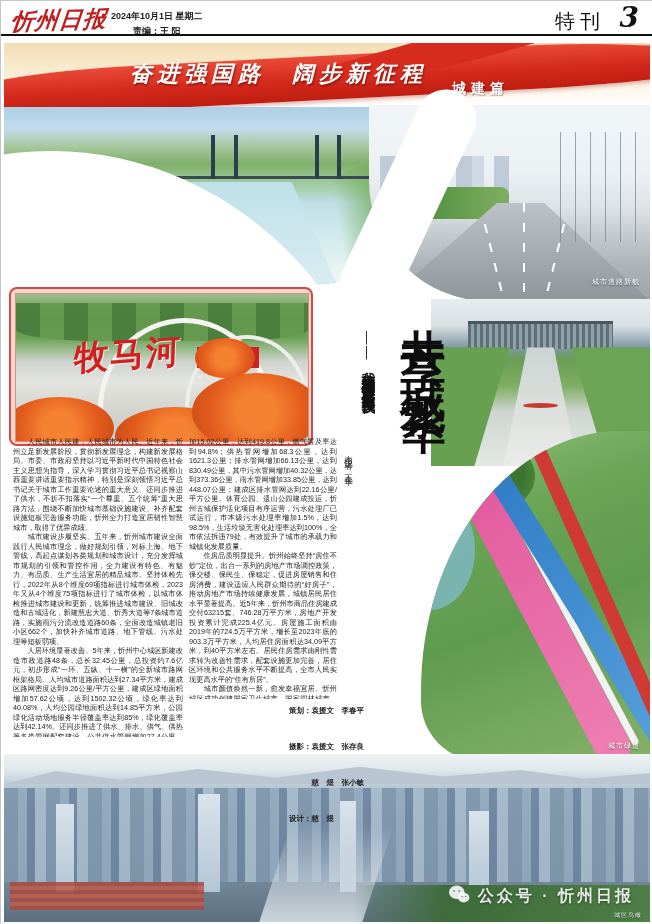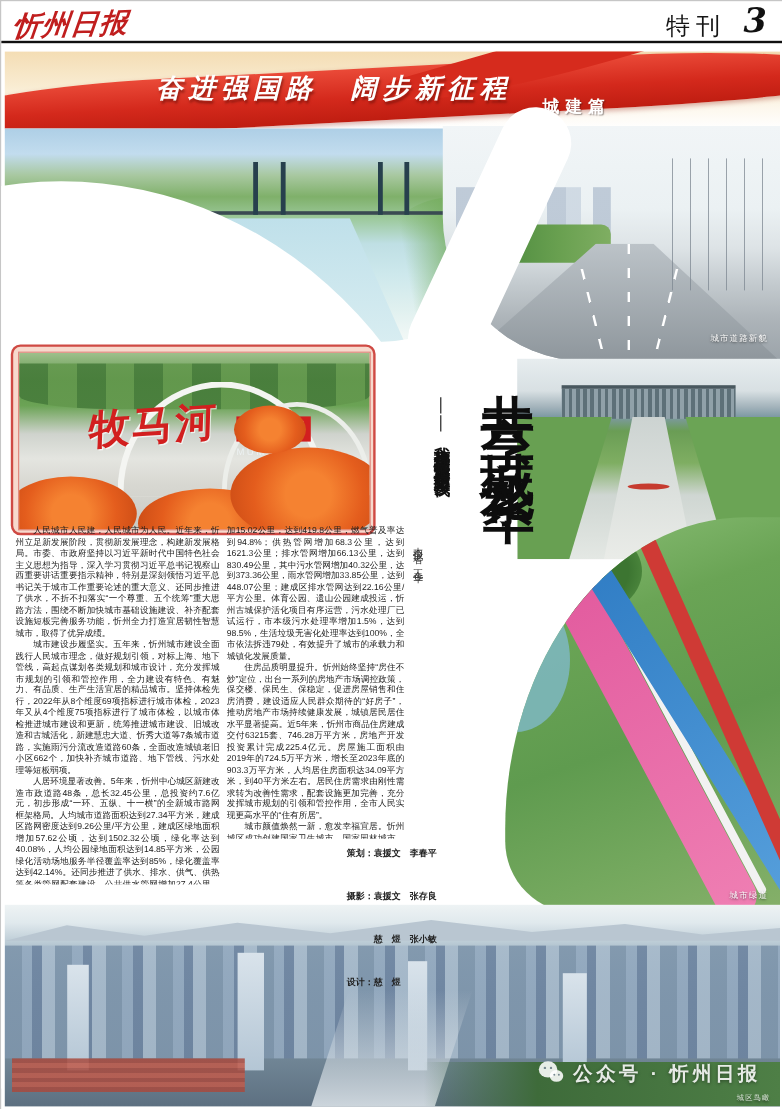--- a/index.html
+++ b/index.html
@@ -183,20 +183,24 @@
 
   .credits{position:absolute;left:288px;top:680px;width:116px;font-size:7.5px;
     line-height:1.6;color:#222;font-weight:bold;white-space:pre;}
 </style>
 </head>
 <body>
 
 <div class="page">
 
   <div class="masthead">忻州日报</div>
+  <div class="hdr-date">
+    <div>2024年10月1日 星期二</div>
+    <div>责编：王 阳</div>
+  </div>
   <div class="section-label">特刊</div>
   <div class="page-num">3</div>
   <div class="header-rule"></div>
 
   <div class="banner">
     <div class="ribbon-main"></div>
     <div class="ribbon-tail"></div>
     <div class="banner-slogan">奋进强国路　阔步新征程</div>
     <div class="banner-tag">城建篇</div>
   </div>
@@ -292,21 +296,21 @@
   <div class="subtitle-v">——我市推进宜居韧性智慧城市建设迈出坚实步伐</div>
   <div class="byline-v">本报记者　王金华</div>
 
   <div class="col col1">
     <p>　　人民城市人民建，人民城市为人民。近年来，忻州立足新发展阶段，贯彻新发展理念，构建新发展格局。市委、市政府坚持以习近平新时代中国特色社会主义思想为指导，深入学习贯彻习近平总书记视察山西重要讲话重要指示精神，特别是深刻领悟习近平总书记关于城市工作重要论述的重大意义、还同步推进了供水，不折不扣落实“一个尊重、五个统筹”重大思路方法，围绕不断加快城市基础设施建设、补齐配套设施短板完善服务功能，忻州全力打造宜居韧性智慧城市，取得了优异成绩。</p>
     <p>　　城市建设步履坚实。五年来，忻州城市建设全面践行人民城市理念，做好规划引领，对标上海、地下管线，高起点谋划各类规划和城市设计，充分发挥城市规划的引领和管控作用，全力建设有特色、有魅力、有品质、生产生活宜居的精品城市。坚持体检先行，2022年从8个维度69项指标进行城市体检，2023年又从4个维度75项指标进行了城市体检，以城市体检推进城市建设和更新，统筹推进城市建设、旧城改造和古城活化，新建慧忠大道、忻秀大道等7条城市道路，实施雨污分流改造道路60条，全面改造城镇老旧小区662个，加快补齐城市道路、地下管线、污水处理等短板弱项。</p>
     <p>　　人居环境显著改善。5年来，忻州中心城区新建改造市政道路48条，总长32.45公里，总投资约7.6亿元，初步形成“一环、五纵、十一横”的全新城市路网框架格局。人均城市道路面积达到27.34平方米，建成区路网密度达到9.26公里/平方公里，建成区绿地面积增加57.62公顷，达到1502.32公顷，绿化率达到40.08%，人均公园绿地面积达到14.85平方米，公园绿化活动场地服务半径覆盖率达到85%，绿化覆盖率达到42.14%。还同步推进了供水、排水、供气、供热等各类管网配套建设。公共供水管网增加27.4公里，达到525公里，供水普及率达到100%；供气管网增</p>
   </div>
   <div class="col col2">
     <p>加15.02公里，达到419.8公里，燃气普及率达到94.8%；供热管网增加68.3公里，达到1621.3公里；排水管网增加66.13公里，达到830.49公里，其中污水管网增加40.32公里，达到373.36公里，雨水管网增加33.85公里，达到448.07公里；建成区排水管网达到22.16公里/平方公里。体育公园、遗山公园建成投运，忻州古城保护活化项目有序运营，污水处理厂已试运行，市本级污水处理率增加1.5%，达到98.5%，生活垃圾无害化处理率达到100%，全市依法拆违79处，有效提升了城市的承载力和城镇化发展质量。</p>
-    <p>　　住房品质明显提升。忻州始终坚持“房住不炒”定位，出台一系列的房地产市场调控政策，保交楼、保民生、保稳定，促进房屋销售和住房消费，建设适应人民群众期待的“好房子”，推动房地产市场持续健康发展，城镇居民居住水平显著提高。近5年来，忻州市商品住房建成交付63215套、746.28万平方米，房地产开发投资累计完成225.4亿元。房屋施工面积由2019年的724.5万平方米，增长至2023年底的903.3万平方米，人均居住房面积达34.09平方米，到40平方米左右。居民住房需求由刚性需求转为改善性需求，配套设施更加完善，充分发挥城市规划的引领和管控作用，全市人民实现更高水平的“住有所居”。</p>
+    <p>　　住房品质明显提升。忻州始终坚持“房住不炒”定位，出台一系列的房地产市场调控政策，保交楼、保民生、保稳定，促进房屋销售和住房消费，建设适应人民群众期待的“好房子”，推动房地产市场持续健康发展，城镇居民居住水平显著提高。近5年来，忻州市商品住房建成交付63215套、746.28万平方米，房地产开发投资累计完成225.4亿元。房屋施工面积由2019年的724.5万平方米，增长至2023年底的903.3万平方米，人均居住房面积达34.09平方米，到40平方米左右。居民住房需求由刚性需求转为改善性需求，配套设施更加完善，居住区环境和公共服务水平不断提高，全市人民实现更高水平的“住有所居”。</p>
     <p>　　城市颜值焕然一新，愈发幸福宜居。忻州城区成功创建国家卫生城市、国家园林城市、全国文明城市，城市发展从“有没有”转向“好不好”，进入城市建设新的阶段，人民群众的幸福感、获得感和满意度持续增强。下一步，忻州将继续围绕建设有特色、有魅力、有品质的精品城市目标，进一步加快推进现代化城市建设，让人民群众从城市建设中真切感受到变化，得到实实在在的好处。</p>
   </div>
 
   <div class="credits">
     <div>策划：袁援文　李春平</div>
     <div>摄影：袁援文　张存良</div>
     <div>　　　慈　煜　张小敏</div>
     <div>设计：慈　煜</div>
   </div>
 

